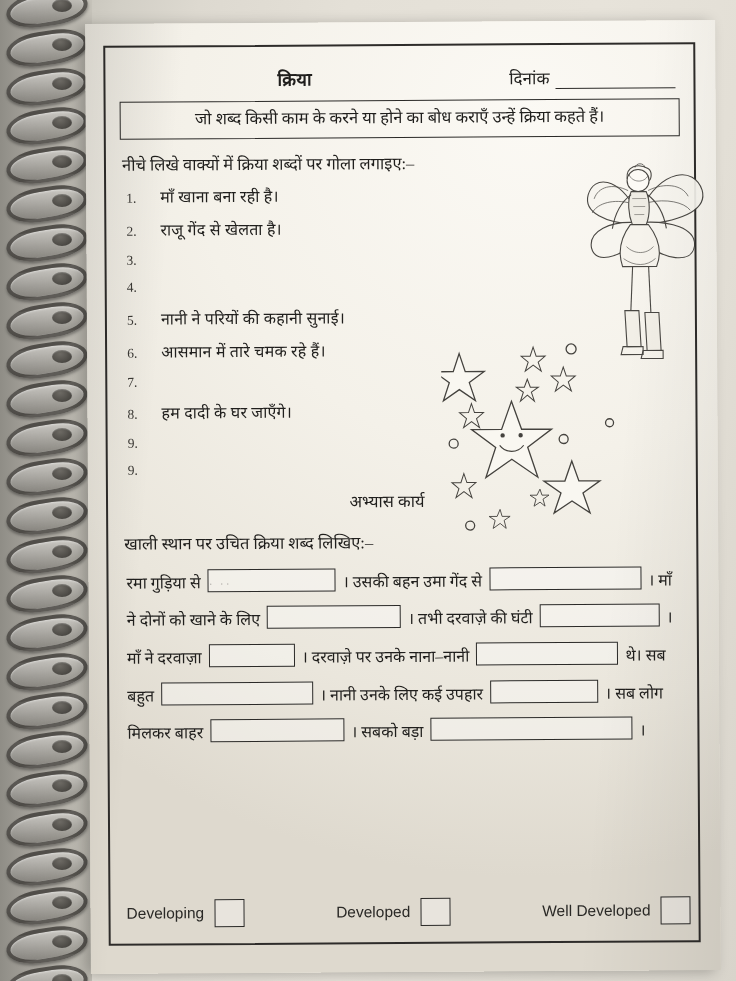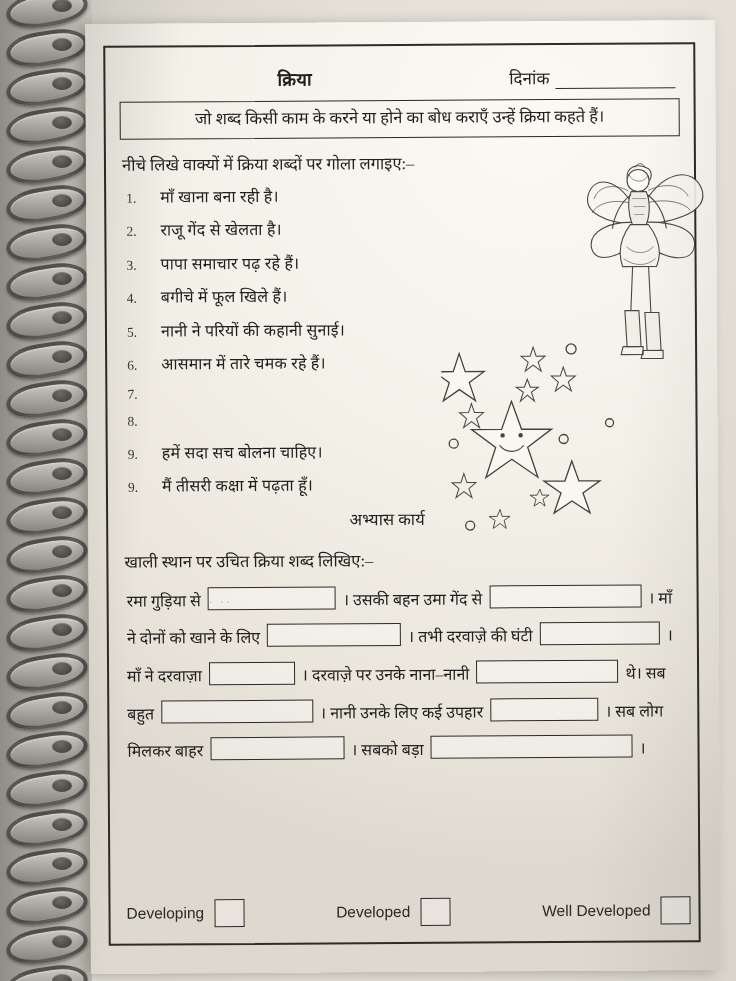--- a/index.html
+++ b/index.html
@@ -389,47 +389,44 @@
         <li>
           <span class="num">1.</span>
           <span class="txt">माँ खाना बना रही है।</span>
         </li>
         <li>
           <span class="num">2.</span>
           <span class="txt">राजू गेंद से खेलता है।</span>
         </li>
         <li>
           <span class="num">3.</span>
-          <span class="txt">पापा समाचार पढ़ रहे हैं।</span>
         </li>
         <li>
           <span class="num">4.</span>
-          <span class="txt">बगीचे में फूल खिले हैं।</span>
         </li>
         <li>
           <span class="num">5.</span>
           <span class="txt">नानी ने परियों की कहानी सुनाई।</span>
         </li>
         <li>
           <span class="num">6.</span>
           <span class="txt">आसमान में तारे चमक रहे हैं।</span>
         </li>
         <li>
           <span class="num">7.</span>
         </li>
         <li>
           <span class="num">8.</span>
+          <span class="txt">हम दादी के घर जाएँगे।</span>
         </li>
         <li>
           <span class="num">9.</span>
-          <span class="txt">हमें सदा सच बोलना चाहिए।</span>
         </li>
         <li>
           <span class="num">9.</span>
-          <span class="txt">मैं तीसरी कक्षा में पढ़ता हूँ।</span>
         </li>
       </ol>
 
       <div class="practice-head">अभ्यास कार्य</div>
       <div class="instruction2">खाली स्थान पर उचित क्रिया शब्द लिखिए:–</div>
 
       <div class="fill">
         <span>रमा गुड़िया से</span>
         <span class="blank b1"><span class="pencil">· ··</span></span>
         <span>। उसकी बहन उमा गेंद से</span>

